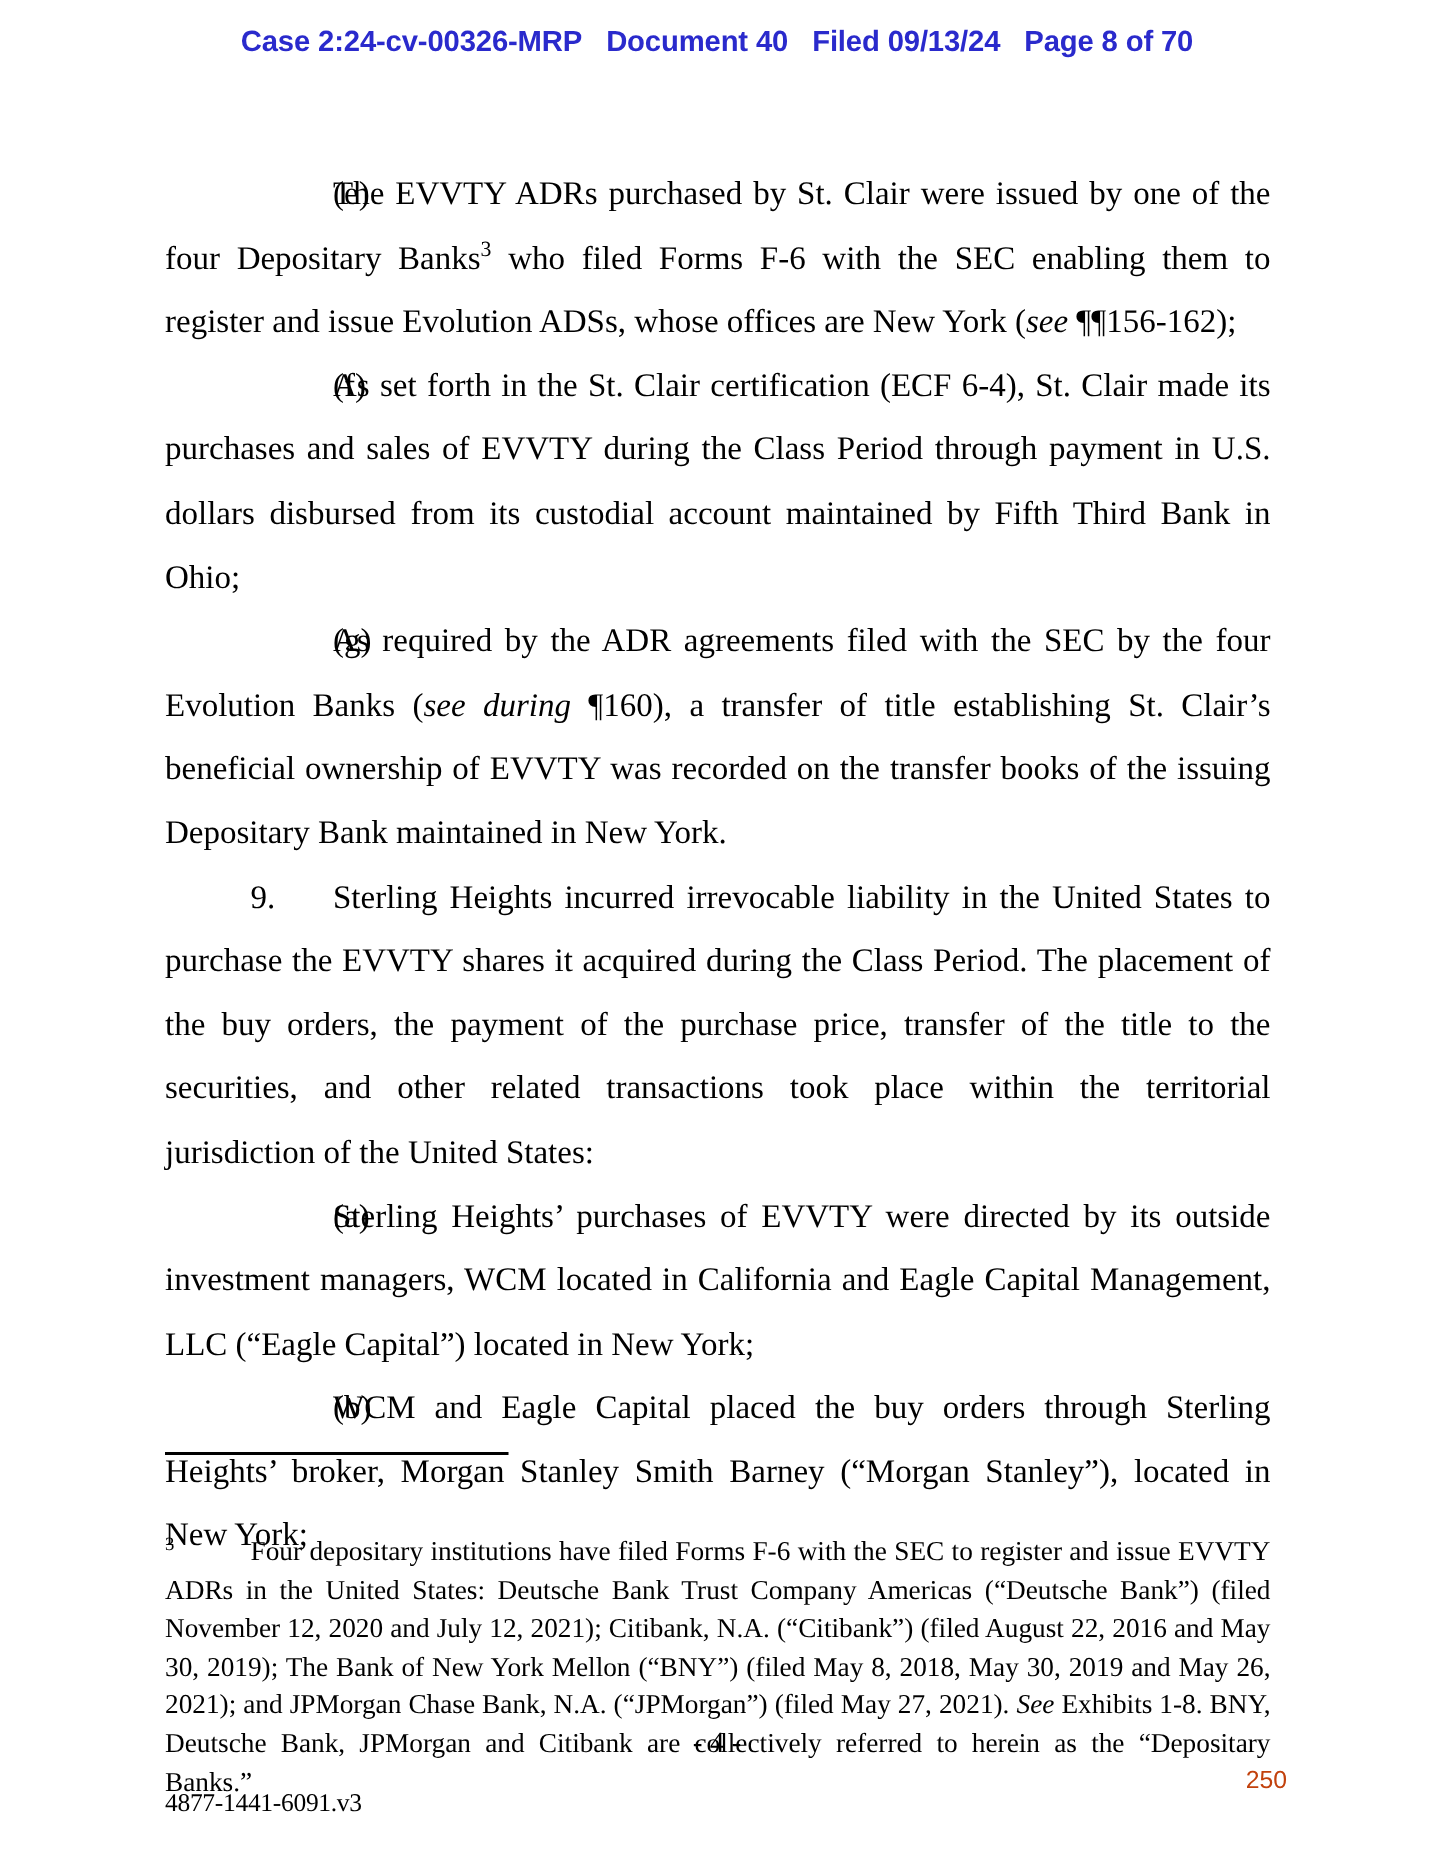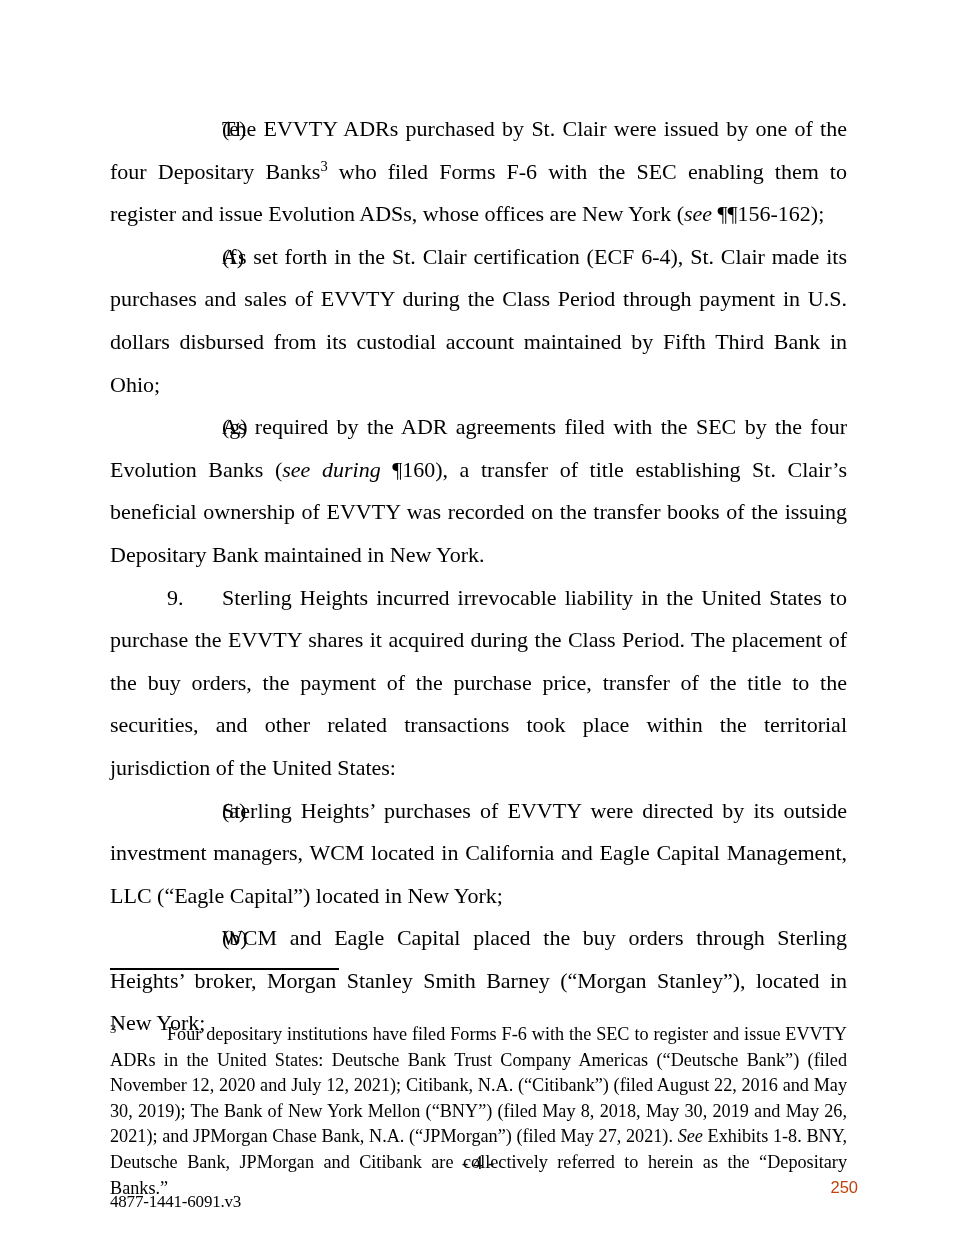--- a/index.html
+++ b/index.html
@@ -114,20 +114,23 @@
     font-family: "Liberation Sans", sans-serif;
     font-size: 16.5px;
     color: #c2410c;
   }
 </style>
 </head>
 <body>
 
 <div class="page">
 
+  <div class="ecf-header">
+    <span class="seg">Case 2:24-cv-00326-MRP</span><span class="seg">Document 40</span><span class="seg">Filed 09/13/24</span><span class="seg">Page 8 of 70</span>
+  </div>
 
   <div class="body-block">
 
     <p class="para"><span class="mk mk-alpha">(e)</span><span>The EVVTY ADRs purchased by St. Clair were issued by one of the four Depositary Banks</span><sup class="fn">3</sup><span> who filed Forms F-6 with the SEC enabling them to register and issue Evolution ADSs, whose offices are New York (</span><i>see</i><span> ¶¶156-162);</span></p>
 
     <p class="para"><span class="mk mk-alpha">(f)</span><span>As set forth in the St. Clair certification (ECF 6-4), St. Clair made its purchases and sales of EVVTY during the Class Period through payment in U.S. dollars disbursed from its custodial account maintained by Fifth Third Bank in Ohio;</span></p>
 
     <p class="para"><span class="mk mk-alpha">(g)</span><span>As required by the ADR agreements filed with the SEC by the four Evolution Banks (</span><i>see during</i><span> ¶160), a transfer of title establishing St. Clair’s beneficial ownership of EVVTY was recorded on the transfer books of the issuing Depositary Bank maintained in New York.</span></p>
 
     <p class="para"><span class="mk mk-num">9.</span><span>Sterling Heights incurred irrevocable liability in the United States to purchase the EVVTY shares it acquired during the Class Period.  The placement of the buy orders, the payment of the purchase price, transfer of the title to the securities, and other related transactions took place within the territorial jurisdiction of the United States:</span></p>

